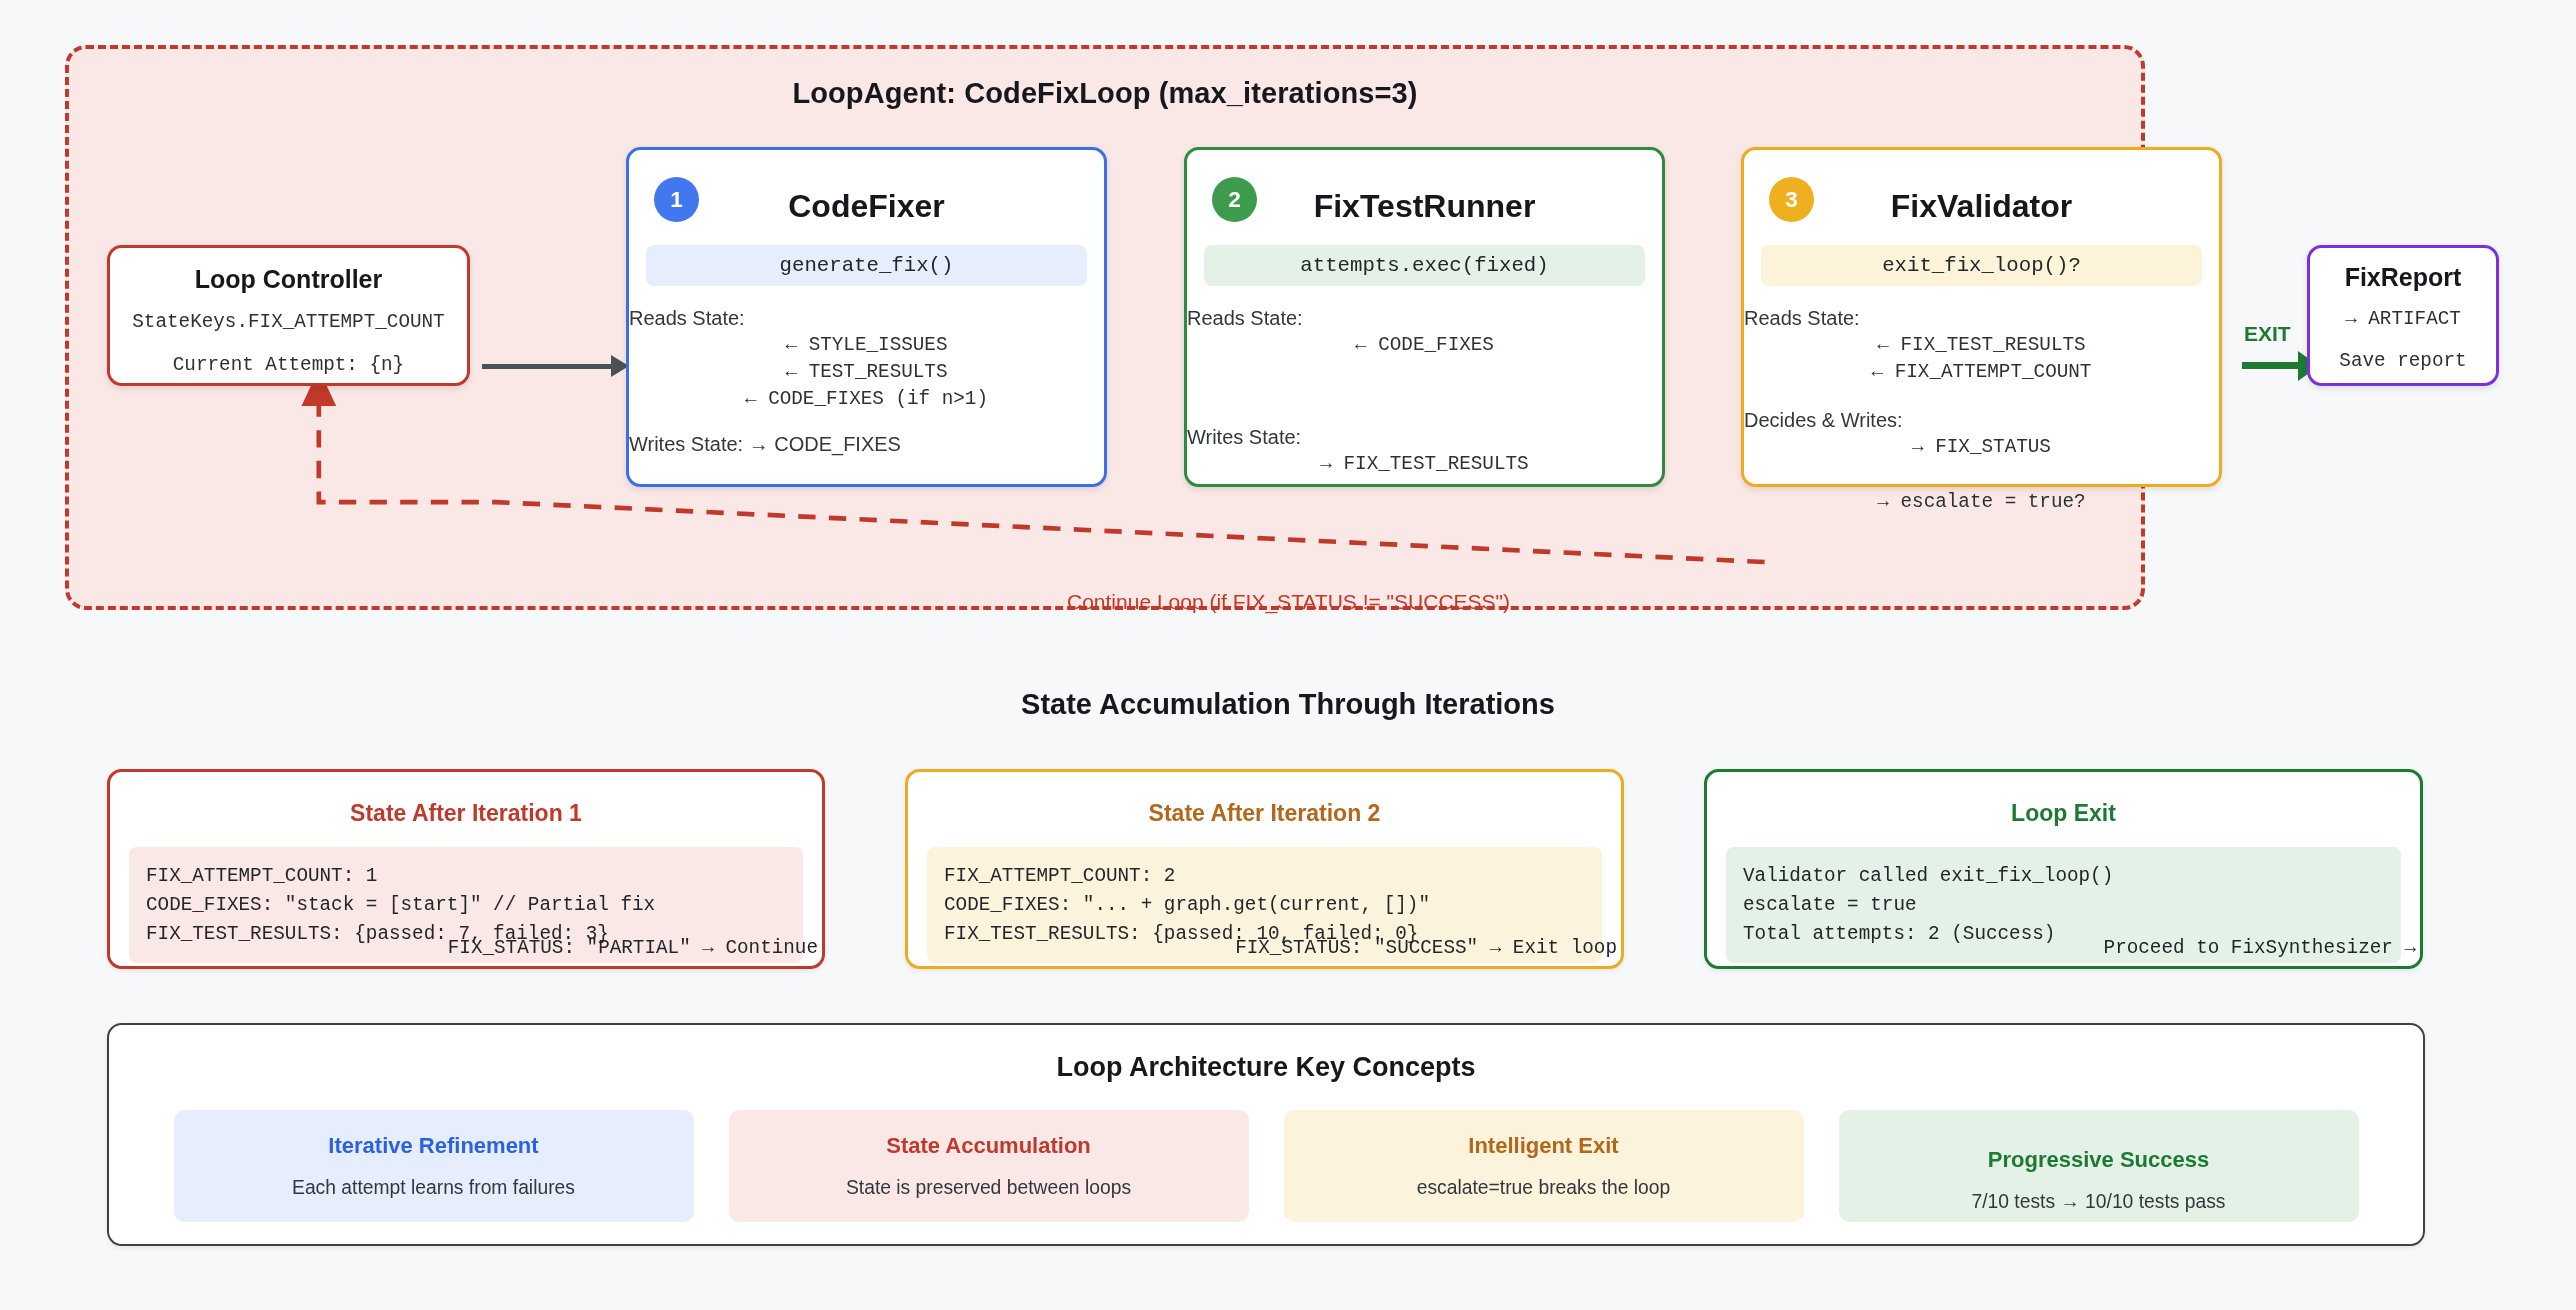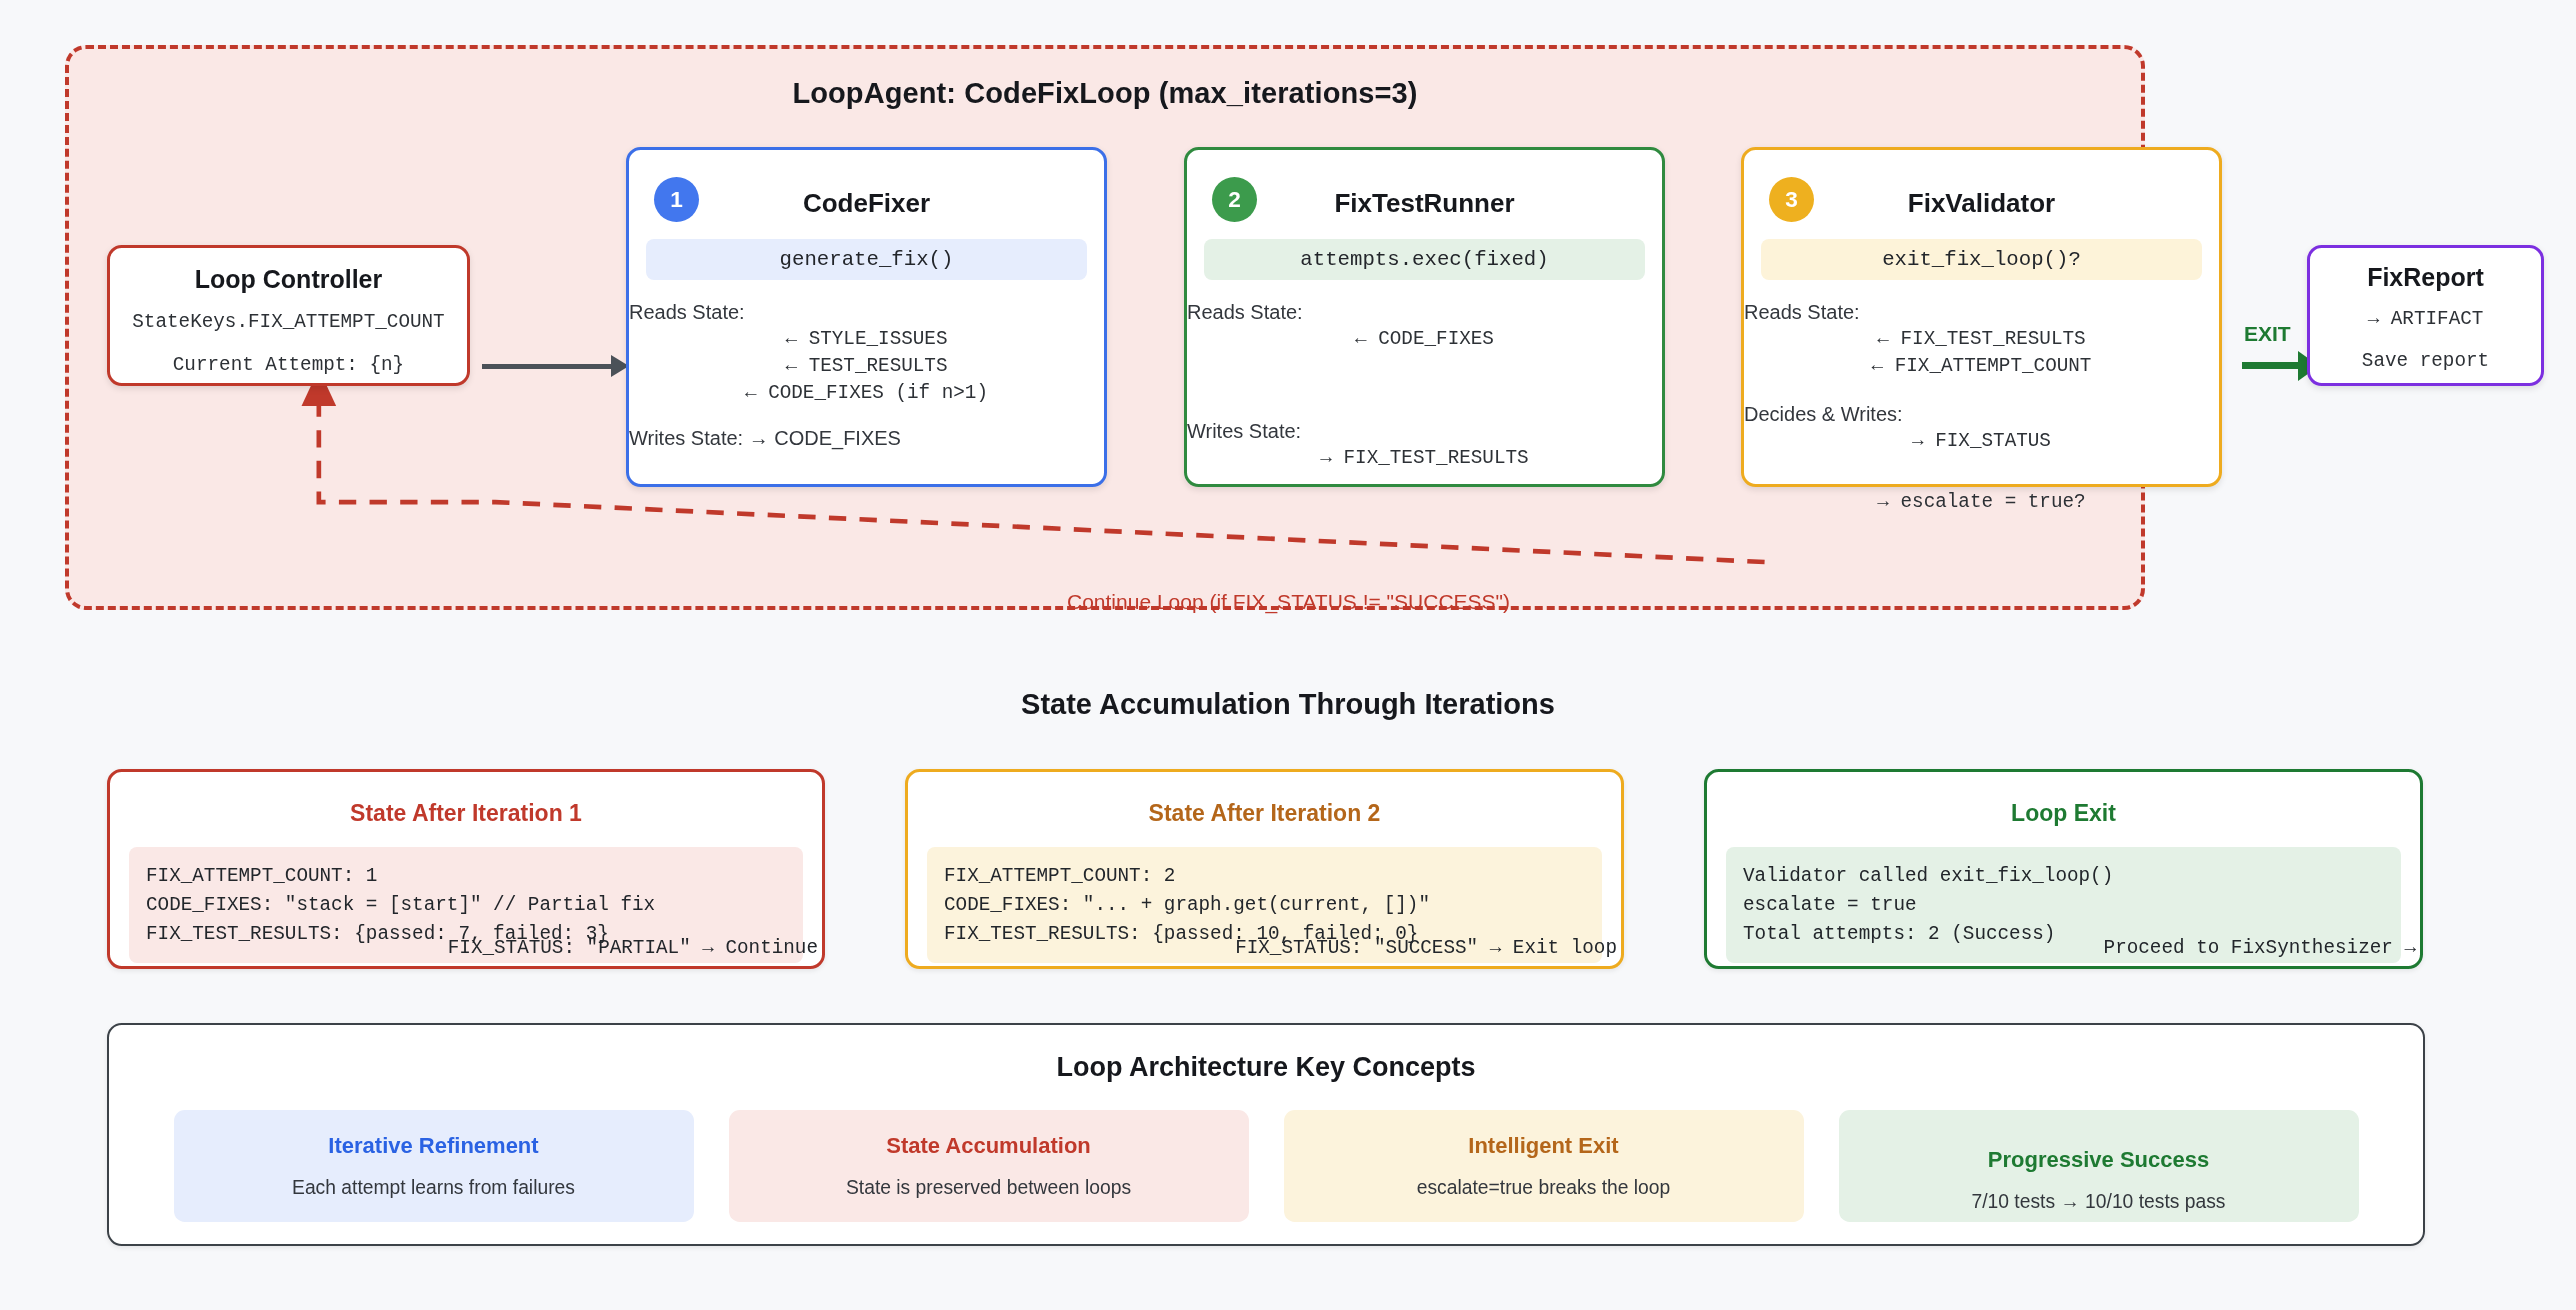--- a/index.html
+++ b/index.html
@@ -50,21 +50,21 @@
   
   .node {
     position: absolute;
     background: #ffffff;
     border-radius: 14.7px;
     box-sizing: border-box;
     box-shadow: 0 2.7px 6.7px rgba(0,0,0,.10);
   }
   .node-title {
     text-align: center;
-    font-size: 26px;
+    font-size: 32px;
     font-weight: bold;
     color: #16181d;
   }
   .node-mono {
     font-family: "Liberation Mono", "DejaVu Sans Mono", monospace;
     font-size: 19.3px;
     color: #2d3136;
     text-align: center;
     white-space: nowrap;
   }
@@ -142,21 +142,21 @@
     font-family: "Liberation Mono", "DejaVu Sans Mono", monospace;
     font-size: 19.3px;
     color: #2d3136;
     white-space: nowrap;
   }
 
   
   #fix-report {
     left: 2307px;
     top: 245px;
-    width: 237px;
+    width: 192px;
     height: 141px;
     border: 3.3px solid #7c2fe0;
     padding-top: 14.7px;
   }
   #fix-report .node-title { font-size: 25px; }
   #fix-report .node-mono { margin-top: 13.3px; line-height: 1.5; }
 
   
   .arrow-h {
     position: absolute;

